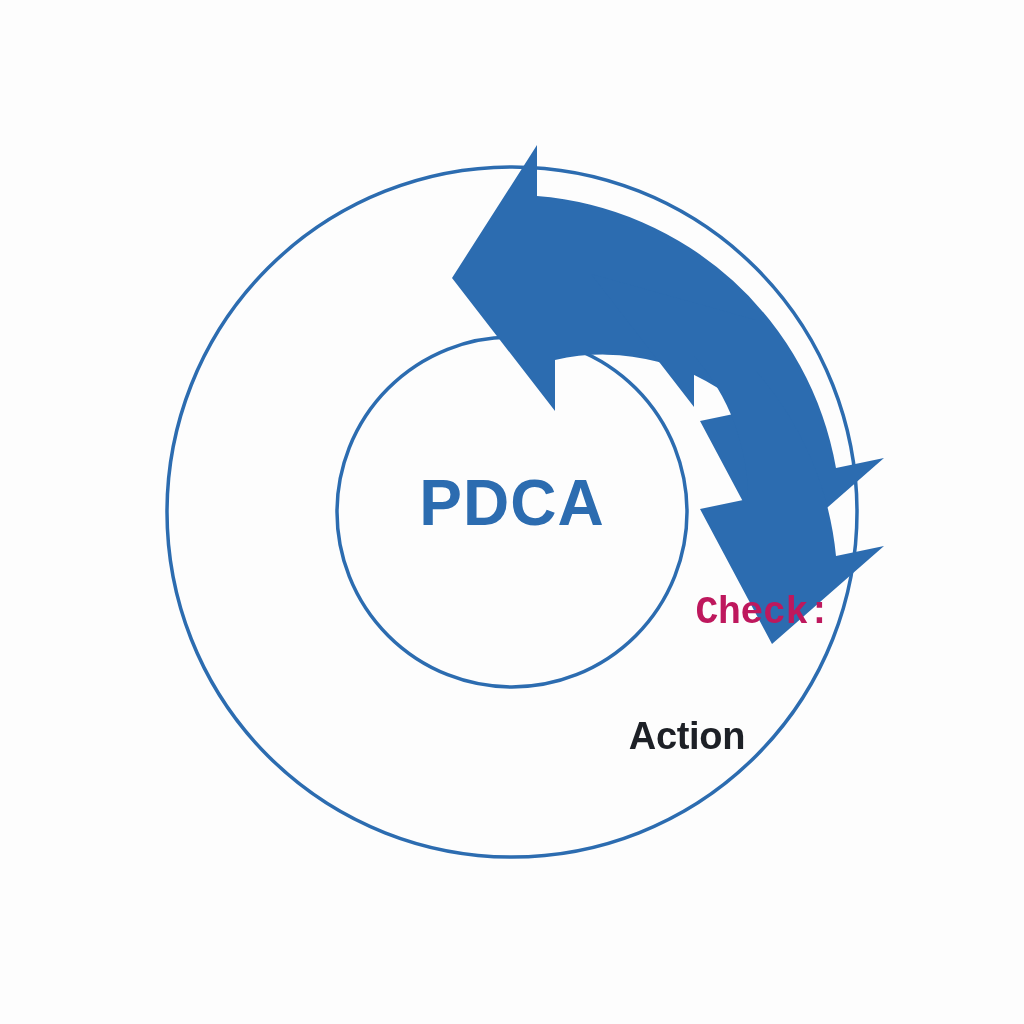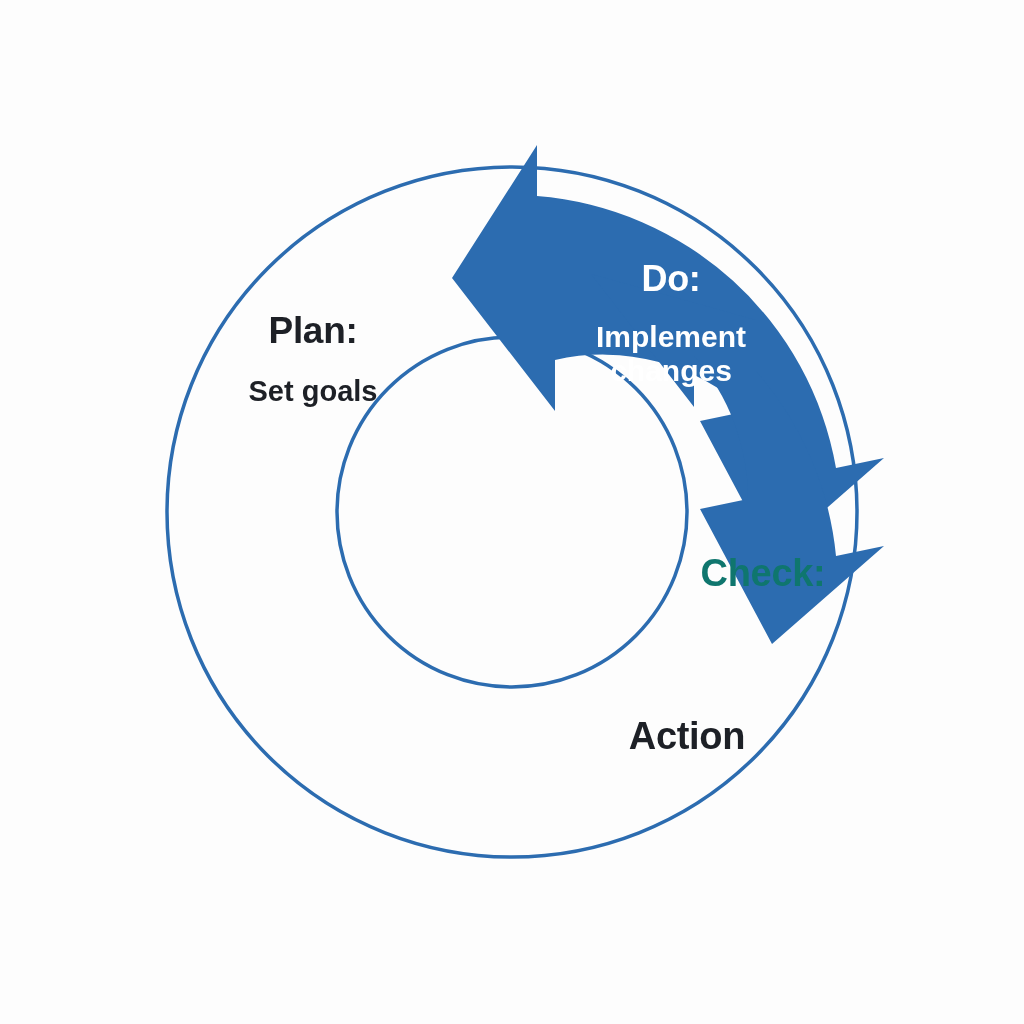--- a/index.html
+++ b/index.html
@@ -59,23 +59,24 @@
     top: 240px;
     width: 240px;
     color: #ffffff;
   }
   #label-do .label-title { font-size: 36px; letter-spacing: -0.3px; }
   #label-do .label-sub   { font-size: 30px; margin-top: 2px; line-height: 1.16; }
 
   
   #label-check {
     left: 638px;
-    top: 534px;
+    top: 573px;
     width: 250px;
-    color: #0f766e;
+    color: #be185d;
+    font-family: Liberation Mono, monospace;
   }
   #label-check .label-title { font-size: 38px; letter-spacing: -0.3px; }
   #label-check .label-sub   { font-size: 28px; margin-top: 3px; line-height: 1.15; }
 
   
   #label-action-arrow {
     left: 238px;
     top: 675px;
     width: 240px;
     color: #ffffff;
@@ -143,34 +144,26 @@
         L 276 525
         A 215 215 0 0 0 330 668
         L 330 617
         L 433 750
         Z
       " transform="rotate(180 512 512)"></path>
     </g>
 
   </svg>
 
-  <div class="label-block" id="label-plan">
-    <span class="label-title">Plan:</span>
-    <span class="label-sub">Set goals</span>
-  </div>
 
-  <div class="label-block" id="label-do">
-    <span class="label-title">Do:</span>
-    <span class="label-sub">Implement
-changes</span>
-  </div>
 
   <div class="label-block" id="label-check">
     <span class="label-title">Check:</span>
   </div>
 
 
   <div class="label-block" id="label-action-plain">
     <span class="label-title">Action</span>
   </div>
 
+  <div id="label-center">PDCA</div>
 
 </div>
 
 </body></html>

